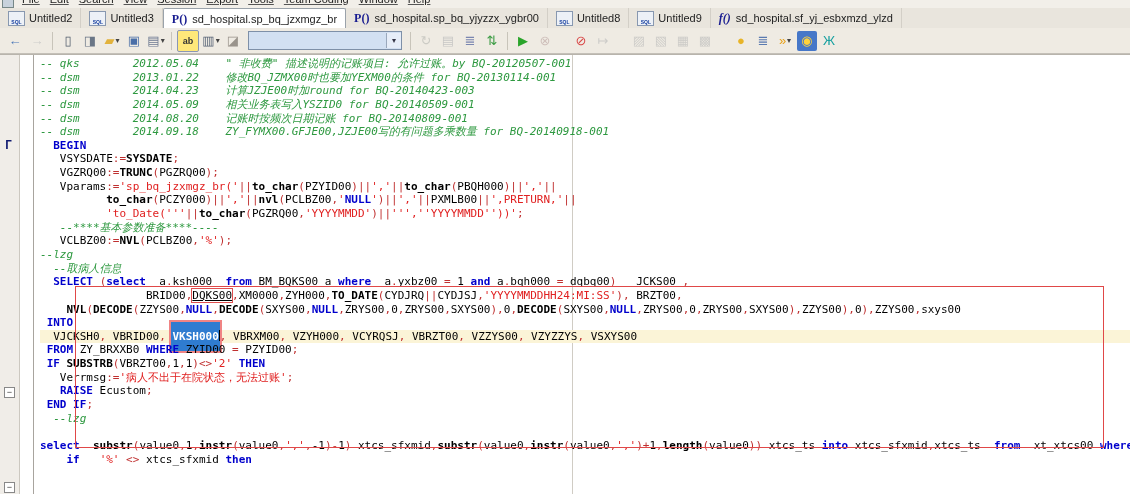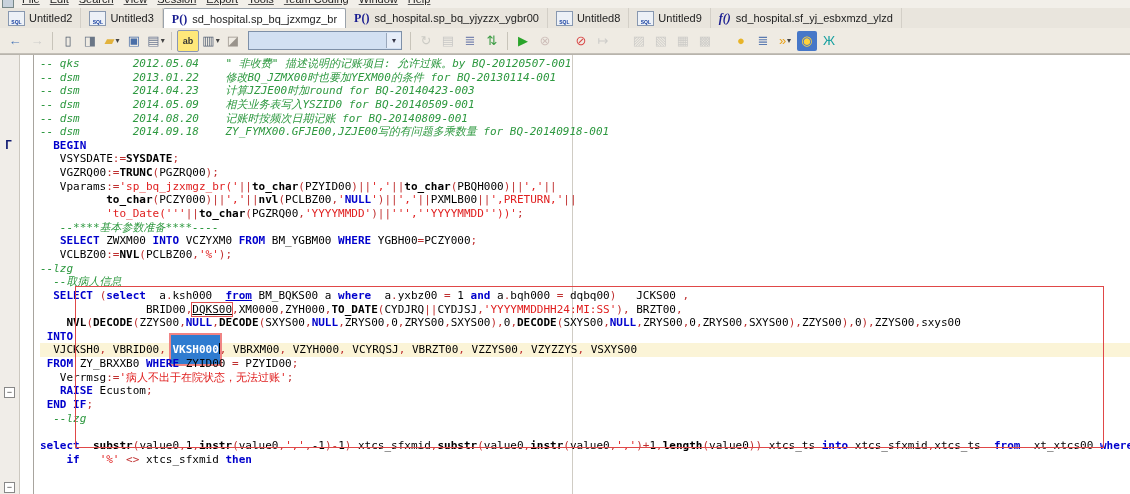--- a/index.html
+++ b/index.html
@@ -213,30 +213,30 @@
         <div class="codeline"><span class="tm">-- dsm        2014.05.09    相关业务表写入YSZID0 for BQ-20140509-001</span></div>
         <div class="codeline"><span class="tm">-- dsm        2014.08.20    记账时按频次日期记账 for BQ-20140809-001</span></div>
         <div class="codeline"><span class="tm">-- dsm        2014.09.18    ZY_FYMX00.GFJE00,JZJE00写的有问题多乘数量 for BQ-20140918-001</span></div>
         <div class="codeline"><span class="ti">  </span><span class="tk">BEGIN</span></div>
         <div class="codeline"><span class="ti">   VSYSDATE</span><span class="tp">:=</span><span class="tf">SYSDATE</span><span class="tp">;</span></div>
         <div class="codeline"><span class="ti">   VGZRQ00</span><span class="tp">:=</span><span class="tf">TRUNC</span><span class="tp">(</span><span class="ti">PGZRQ00</span><span class="tp">);</span></div>
         <div class="codeline"><span class="ti">   Vparams</span><span class="tp">:=</span><span class="ts">'sp_bq_jzxmgz_br('</span><span class="tp">||</span><span class="tf">to_char</span><span class="tp">(</span><span class="ti">PZYID00</span><span class="tp">)||</span><span class="ts">','</span><span class="tp">||</span><span class="tf">to_char</span><span class="tp">(</span><span class="ti">PBQH000</span><span class="tp">)||</span><span class="ts">','</span><span class="tp">||</span></div>
         <div class="codeline"><span class="ti">          </span><span class="tf">to_char</span><span class="tp">(</span><span class="ti">PCZY000</span><span class="tp">)||</span><span class="ts">','</span><span class="tp">||</span><span class="tf">nvl</span><span class="tp">(</span><span class="ti">PCLBZ00</span><span class="tp">,</span><span class="ts">'</span><span class="tk">NULL</span><span class="ts">'</span><span class="tp">)||</span><span class="ts">','</span><span class="tp">||</span><span class="ti">PXMLB00</span><span class="tp">||</span><span class="ts">',PRETURN,'</span><span class="tp">||</span></div>
         <div class="codeline"><span class="ti">          </span><span class="ts">'to_Date('''</span><span class="tp">||</span><span class="tf">to_char</span><span class="tp">(</span><span class="ti">PGZRQ00</span><span class="tp">,</span><span class="ts">'YYYYMMDD'</span><span class="tp">)||</span><span class="ts">''',''YYYYMMDD''))'</span><span class="tp">;</span></div>
         <div class="codeline"><span class="tm">   --****基本参数准备****----</span></div>
-        <div class="codeline"><span class="ti">   </span><span class="tk">SELECT</span><span class="ti"> ZWXM00 </span><span class="tk">INTO</span><span class="ti"> VCZYXM0 </span><span class="tk">FROM</span><span class="ti"> BM_YGBM00 </span><span class="tk">WHERE</span><span class="ti"> YGBH00</span><span class="tp">=</span><span class="ti">PCZY000</span><span class="tp">;</span></div>
         <div class="codeline"><span class="ti">   VCLBZ00</span><span class="tp">:=</span><span class="tf">NVL</span><span class="tp">(</span><span class="ti">PCLBZ00</span><span class="tp">,</span><span class="ts">'%'</span><span class="tp">);</span></div>
         <div class="codeline"><span class="tm">--lzg</span></div>
         <div class="codeline"><span class="tm">  --取病人信息</span></div>
         <div class="codeline"><span class="ti">  </span><span class="tk">SELECT</span><span class="ti"> </span><span class="tp">(</span><span class="tk">select</span><span class="ti">  a</span><span class="tp">.</span><span class="ti">ksh000  </span><span class="tku">from</span><span class="ti"> BM_BQKS00 a </span><span class="tk">where</span><span class="ti">  a</span><span class="tp">.</span><span class="ti">yxbz00 </span><span class="tp">=</span><span class="ti"> 1 </span><span class="tk">and</span><span class="ti"> a</span><span class="tp">.</span><span class="ti">bqh000 </span><span class="tp">=</span><span class="ti"> dqbq00</span><span class="tp">)</span><span class="ti">   JCKS00 </span><span class="tp">,</span></div>
         <div class="codeline"><span class="ti">                BRID00</span><span class="tp">,</span><span class="tx">DQKS00</span><span class="tp">,</span><span class="ti">XM0000</span><span class="tp">,</span><span class="ti">ZYH000</span><span class="tp">,</span><span class="tf">TO_DATE</span><span class="tp">(</span><span class="ti">CYDJRQ</span><span class="tp">||</span><span class="ti">CYDJSJ</span><span class="tp">,</span><span class="ts">'YYYYMMDDHH24:MI:SS'</span><span class="tp">), </span><span class="ti">BRZT00</span><span class="tp">,</span></div>
         <div class="codeline"><span class="ti">    </span><span class="tf">NVL</span><span class="tp">(</span><span class="tf">DECODE</span><span class="tp">(</span><span class="ti">ZZYS00</span><span class="tp">,</span><span class="tk">NULL</span><span class="tp">,</span><span class="tf">DECODE</span><span class="tp">(</span><span class="ti">SXYS00</span><span class="tp">,</span><span class="tk">NULL</span><span class="tp">,</span><span class="ti">ZRYS00</span><span class="tp">,</span><span class="ti">0</span><span class="tp">,</span><span class="ti">ZRYS00</span><span class="tp">,</span><span class="ti">SXYS00</span><span class="tp">),</span><span class="ti">0</span><span class="tp">,</span><span class="tf">DECODE</span><span class="tp">(</span><span class="ti">SXYS00</span><span class="tp">,</span><span class="tk">NULL</span><span class="tp">,</span><span class="ti">ZRYS00</span><span class="tp">,</span><span class="ti">0</span><span class="tp">,</span><span class="ti">ZRYS00</span><span class="tp">,</span><span class="ti">SXYS00</span><span class="tp">),</span><span class="ti">ZZYS00</span><span class="tp">),</span><span class="ti">0</span><span class="tp">),</span><span class="ti">ZZYS00</span><span class="tp">,</span><span class="ti">sxys00</span></div>
         <div class="codeline"><span class="ti"> </span><span class="tk">INTO</span></div>
         <div class="codeline cur"><span class="ti">  VJCKSH0</span><span class="tp">,</span><span class="ti"> VBRID00</span><span class="tp">,</span><span class="ti"> </span><span class="tv">VKSH000</span><span class="tc"></span><span class="tp">,</span><span class="ti"> VBRXM00</span><span class="tp">,</span><span class="ti"> VZYH000</span><span class="tp">,</span><span class="ti"> VCYRQSJ</span><span class="tp">,</span><span class="ti"> VBRZT00</span><span class="tp">,</span><span class="ti"> VZZYS00</span><span class="tp">,</span><span class="ti"> VZYZZYS</span><span class="tp">,</span><span class="ti"> VSXYS00</span></div>
         <div class="codeline"><span class="ti"> </span><span class="tk">FROM</span><span class="ti"> ZY_BRXXB0 </span><span class="tk">WHERE</span><span class="ti"> ZYID00 </span><span class="tp">=</span><span class="ti"> PZYID00</span><span class="tp">;</span></div>
+        <div class="codeline"><span class="ti"> </span><span class="tk">IF</span><span class="ti"> </span><span class="tf">SUBSTRB</span><span class="tp">(</span><span class="ti">VBRZT00</span><span class="tp">,</span><span class="ti">1</span><span class="tp">,</span><span class="ti">1</span><span class="tp">)&lt;&gt;</span><span class="ts">'2'</span><span class="tk"> THEN</span></div>
         <div class="codeline"><span class="ti">   Verrmsg</span><span class="tp">:=</span><span class="ts">'病人不出于在院状态，无法过账'</span><span class="tp">;</span></div>
         <div class="codeline"><span class="ti">   </span><span class="tk">RAISE</span><span class="ti"> Ecustom</span><span class="tp">;</span></div>
         <div class="codeline"><span class="ti"> </span><span class="tk">END IF</span><span class="tp">;</span></div>
         <div class="codeline"><span class="tm">  --lzg</span></div>
         <div class="codeline"></div>
         <div class="codeline"><span class="tk">select</span><span class="ti">  </span><span class="tf">substr</span><span class="tp">(</span><span class="ti">value0</span><span class="tp">,</span><span class="ti">1</span><span class="tp">,</span><span class="tf">instr</span><span class="tp">(</span><span class="ti">value0</span><span class="tp">,</span><span class="ts">','</span><span class="tp">,</span><span class="ti">-1</span><span class="tp">)-</span><span class="ti">1</span><span class="tp">) </span><span class="ti">xtcs_sfxmid</span><span class="tp">,</span><span class="tf">substr</span><span class="tp">(</span><span class="ti">value0</span><span class="tp">,</span><span class="tf">instr</span><span class="tp">(</span><span class="ti">value0</span><span class="tp">,</span><span class="ts">','</span><span class="tp">)+</span><span class="ti">1</span><span class="tp">,</span><span class="tf">length</span><span class="tp">(</span><span class="ti">value0</span><span class="tp">)) </span><span class="ti">xtcs_ts </span><span class="tk">into</span><span class="ti"> xtcs_sfxmid</span><span class="tp">,</span><span class="ti">xtcs_ts  </span><span class="tk">from</span><span class="ti">  xt_xtcs00 </span><span class="tk">where</span></div>
         <div class="codeline"><span class="ti">    </span><span class="tk">if</span><span class="ti">   </span><span class="ts">'%'</span><span class="tp"> &lt;&gt; </span><span class="ti">xtcs_sfxmid </span><span class="tk">then</span></div>
       </div>
     <div class="annotation-rect"></div>
     <div id="markers">

